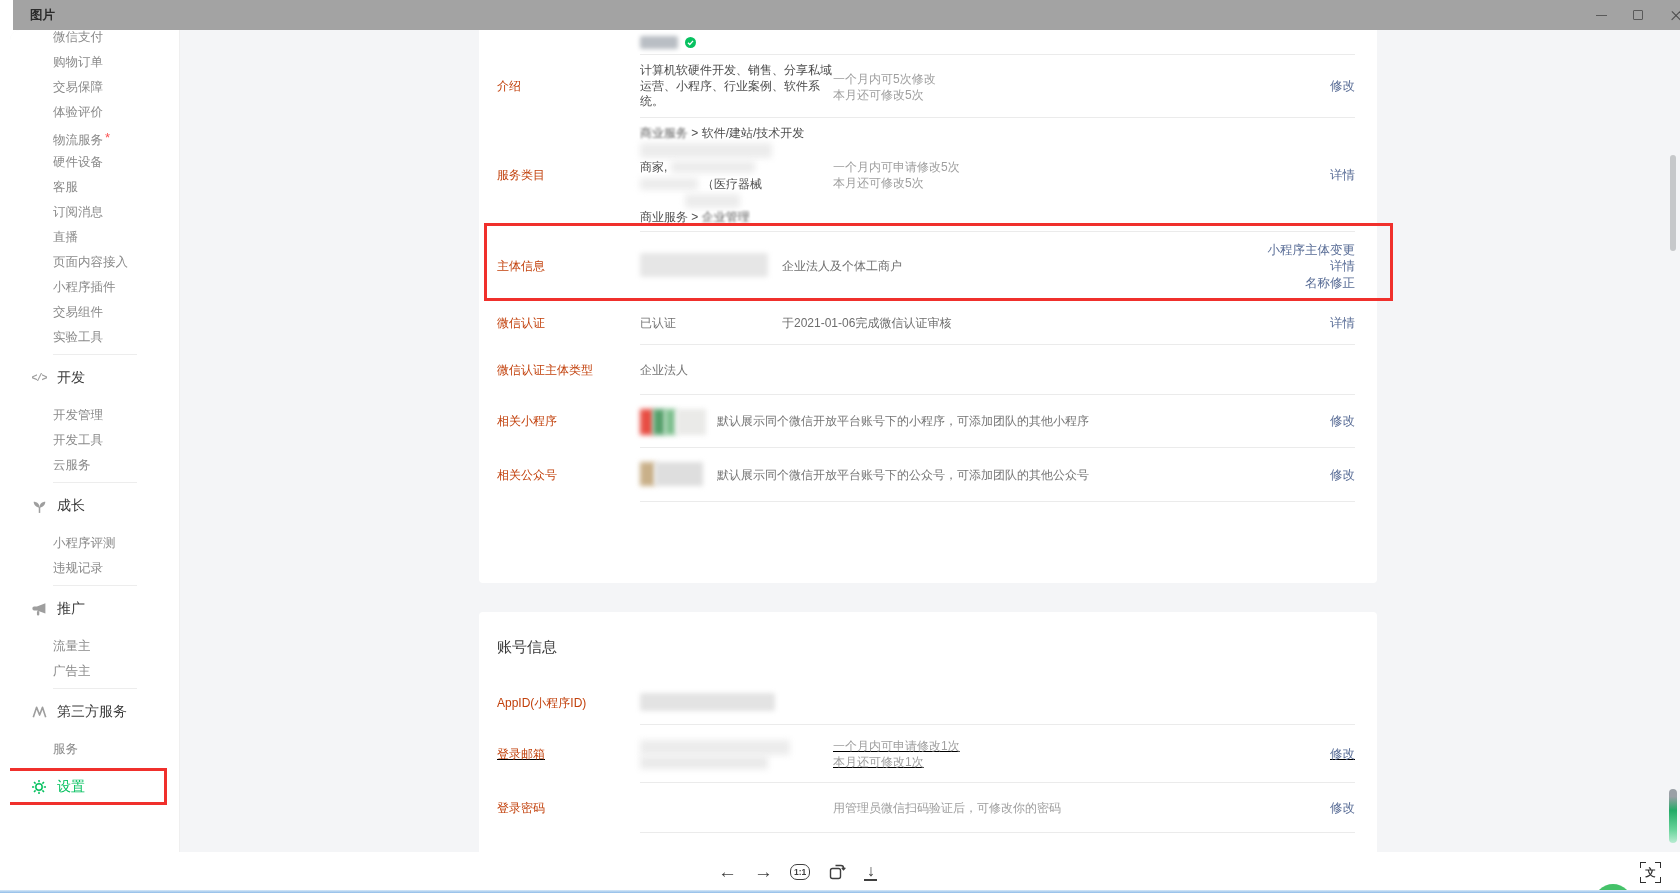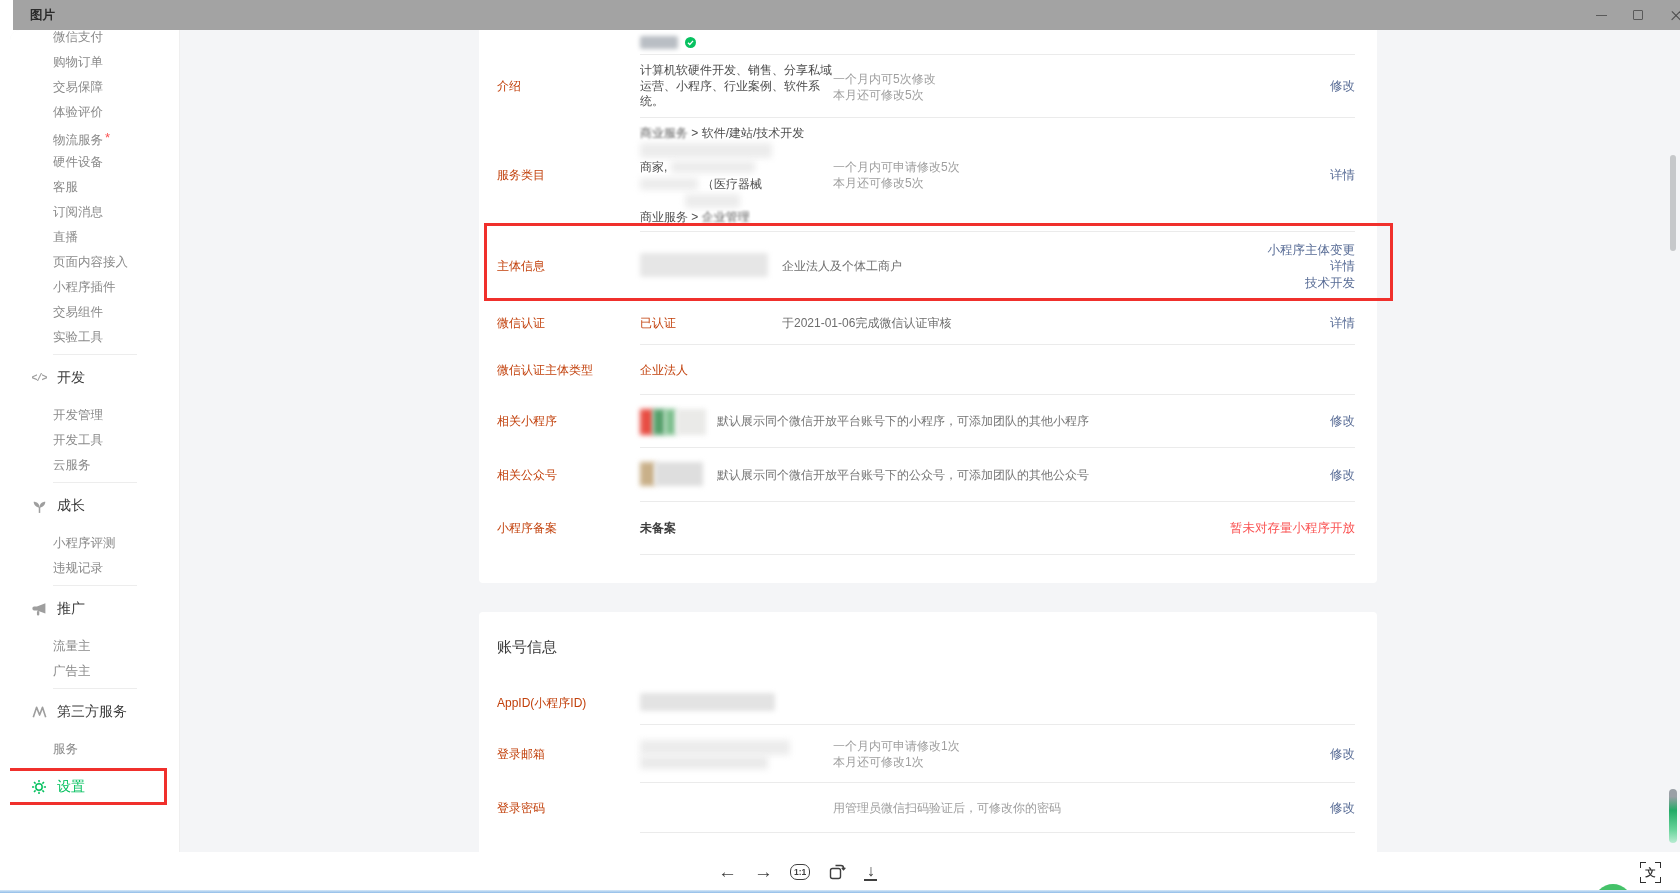--- a/index.html
+++ b/index.html
@@ -37,35 +37,35 @@
   
   .card { position:absolute; left:469px; width:898px; background:#fff; }
   .card1 { top:0; height:553px; border-radius:0 0 4px 4px; }
   .card2 { top:582px; height:240px; border-radius:4px 4px 0 0; }
 
   .row { position:relative; display:flex; align-items:center; padding-left:18px; font-size:12px; }
   .row::after { content:""; position:absolute; left:161px; right:22px; bottom:0; height:1px; background:#ebebeb; }
   .lbl { width:143px; color:#c2410c; flex:none; }
   .val { width:193px; flex:none; color:#4d4d4d; }
   .val.w142 { width:142px; } .val.w77 { width:77px; }
-  .dark { color:#c2410c; } .bold { font-weight:bold; color:#3d3d3d; }
+  .dark { color:#737373; } .bold { font-weight:bold; color:#3d3d3d; }
   .desc { color:#6e6e6e; }
   .desc2 { color:#757575; }
   .note { color:#9e9e9e; line-height:16px; }
   .act { margin-left:auto; margin-right:22px; color:#576b95; font-size:12.5px; cursor:pointer; text-decoration:none; white-space:nowrap; }
   .links { margin-left:auto; margin-right:22px; text-align:right; line-height:16.5px; font-size:12.5px; color:#576b95; }
   .links div { cursor:pointer; }
   .warn { margin-left:auto; margin-right:22px; color:#fa5151; font-size:12.5px; cursor:pointer; }
 
   .r-name { height:25px; } .r-intro { height:63px; } .r-cat { height:114px; }
   .r-subject { height:69px; } .r-verify { height:44px; } .r-vtype { height:50px; }
   .r-relmp { height:53px; } .r-reloa { height:54px; } .r-filing { height:53px; }
   .card-pad { height:28px; }
   .c2-title { height:70px; padding:26px 0 0 18px; font-size:15px; color:#3a3a3a; font-weight:500; }
-  .r-appid { height:43px; } .r-email { height:58px; } .r-pwd { height:50px; }
+  .r-appid { height:43px; } .r-email { height:58px;text-decoration:underline; } .r-pwd { height:50px; }
 
   .col { display:flex; flex-direction:column; justify-content:center; }
   .nowrap div { white-space:nowrap; line-height:15.5px; }
 
   
   .blur { display:inline-block; background:#e6e6e6; border-radius:2px; filter:blur(2.5px); }
   .name-blur { width:38px; height:13px; background:#b9bec4; filter:blur(2px); }
   .vbadge { margin-left:7px; width:11px; height:11px; flex:none; }
   .subject-blur { width:128px; height:24px; }
   .appid-blur { width:135px; height:18px; background:#e3e3e3; }
@@ -246,21 +246,21 @@
         <a class="act">详情</a>
       </div>
 
       <div class="row r-subject">
         <div class="lbl">主体信息</div>
         <div class="val w142"><span class="blur subject-blur"></span></div>
         <div class="desc">企业法人及个体工商户</div>
         <div class="links">
           <div>小程序主体变更</div>
           <div>详情</div>
-          <div>技术开发</div>
+          <div>名称修正</div>
         </div>
       </div>
 
       <div class="row r-verify">
         <div class="lbl">微信认证</div>
         <div class="val w142 dark">已认证</div>
         <div class="desc">于2021-01-06完成微信认证审核</div>
         <a class="act">详情</a>
       </div>
 
@@ -288,25 +288,20 @@
         <div class="val w77">
           <div class="logo-oa">
               <span class="oa1"></span>
               <span class="oa2"></span>
             </div>
         </div>
         <div class="desc2">默认展示同个微信开放平台账号下的公众号，可添加团队的其他公众号</div>
         <a class="act">修改</a>
       </div>
 
-      <div class="row r-filing">
-        <div class="lbl">小程序备案</div>
-        <div class="val bold">未备案</div>
-        <span class="warn">暂未对存量小程序开放</span>
-      </div>
 
       <div class="card-pad"></div>
     </div>
 
     <div class="card card2">
       <div class="c2-title">账号信息</div>
 
       <div class="row r-appid">
         <div class="lbl">AppID(小程序ID)</div>
         <div class="val"><span class="blur appid-blur"></span></div>

